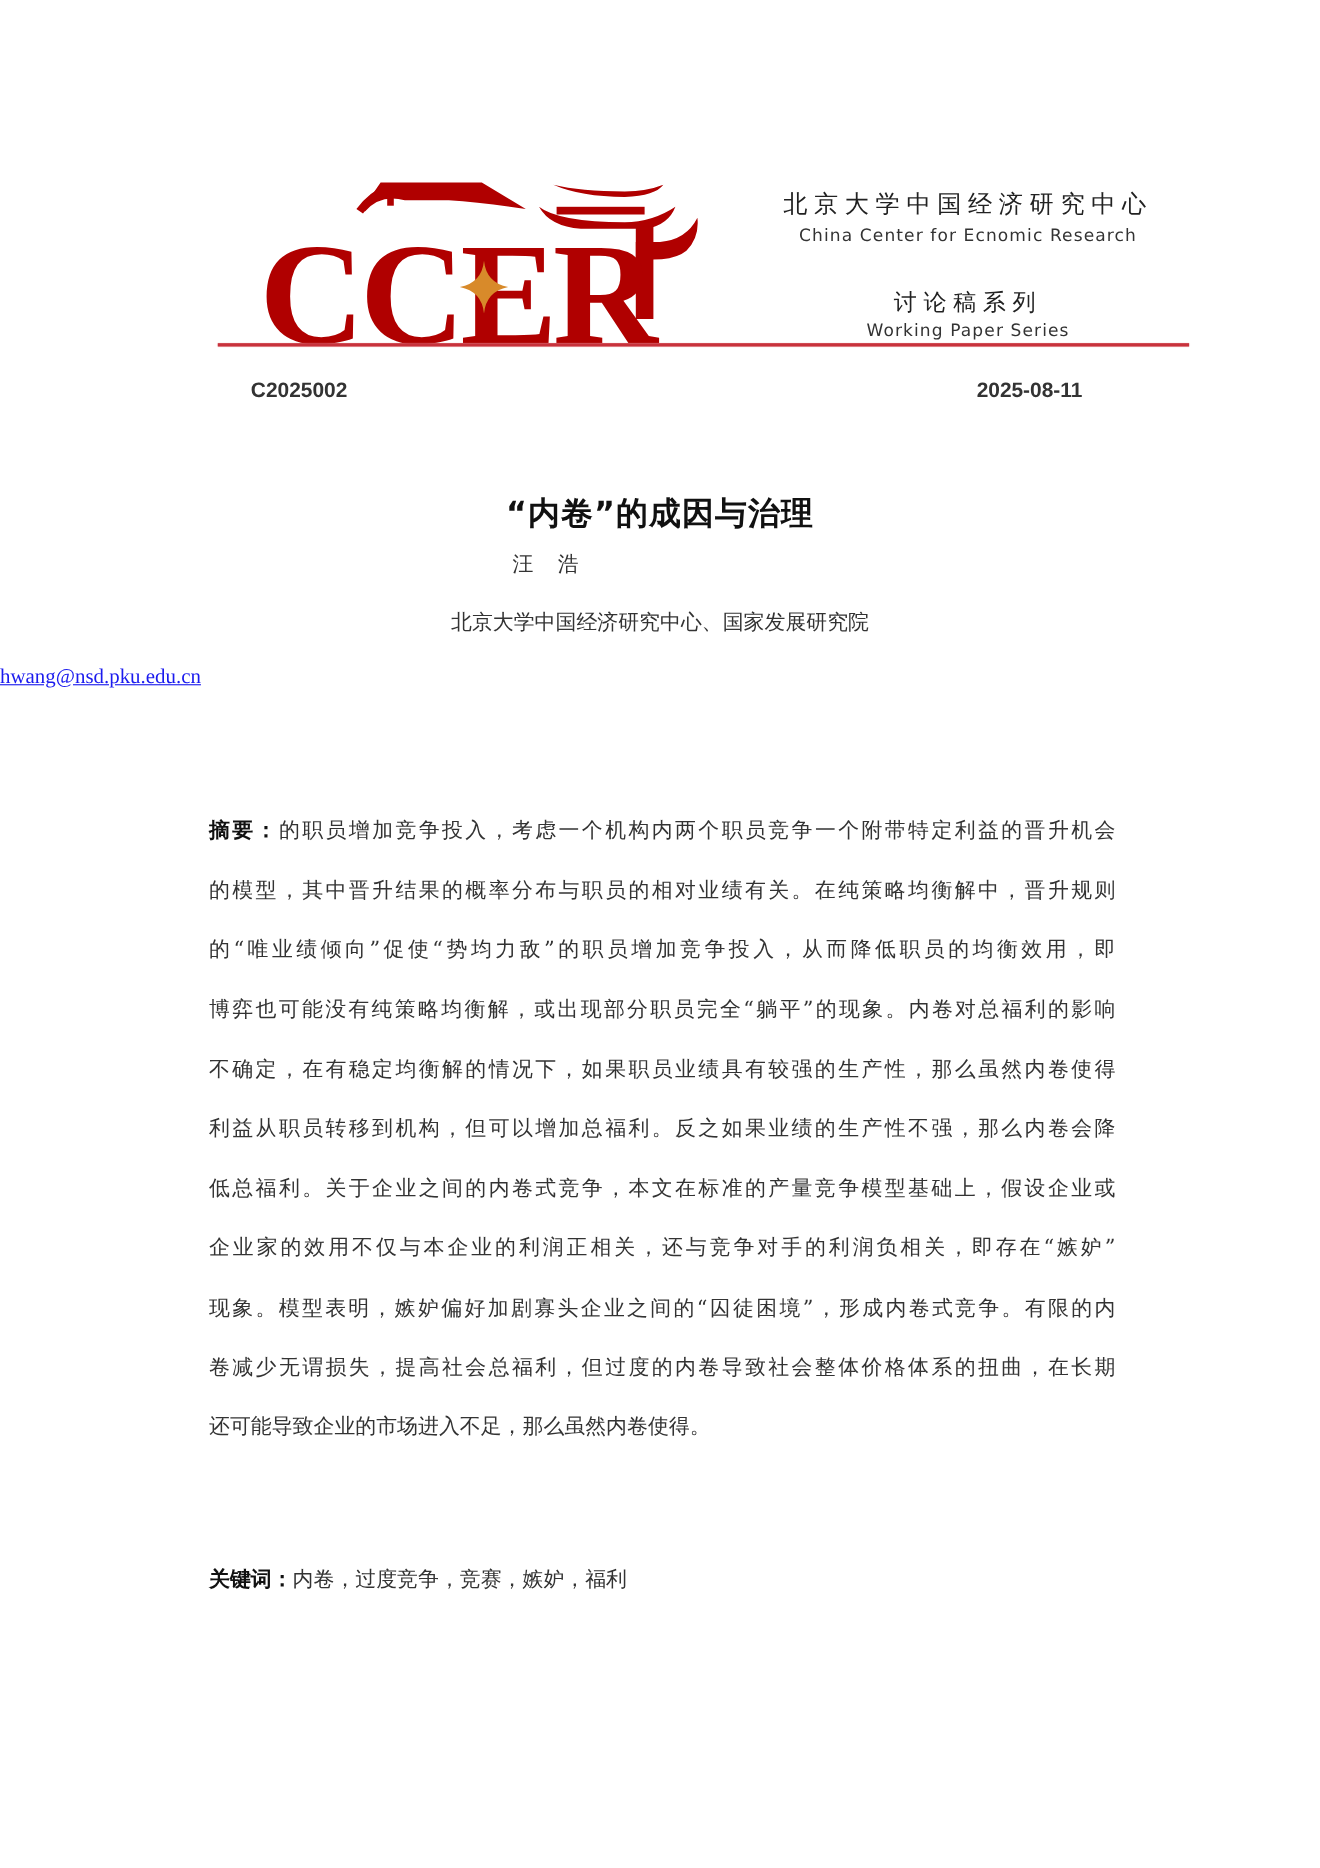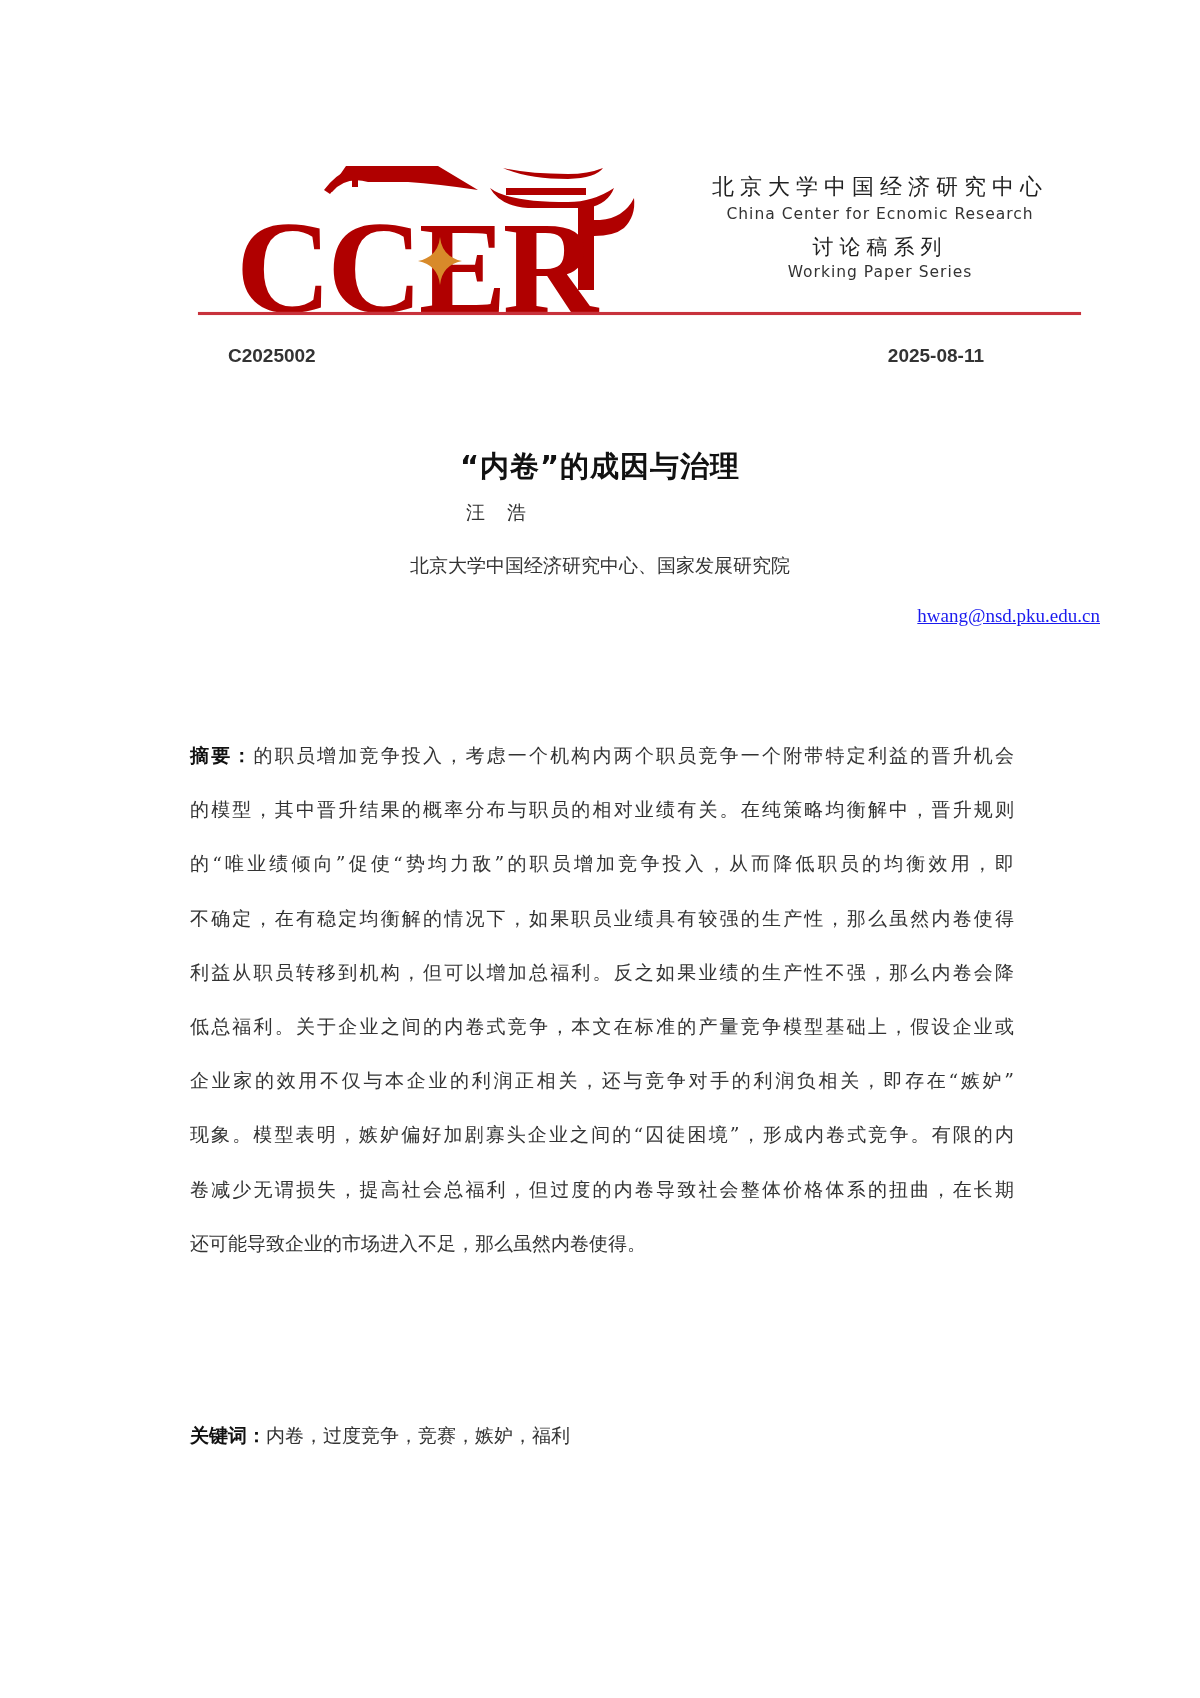--- a/index.html
+++ b/index.html
@@ -21,21 +21,21 @@
     .cn-name {
       font-family: "DejaVu Sans", sans-serif; font-size: 22px; letter-spacing: 6px;
       color: #222; line-height: 30px;
     }
     .en-name {
       font-family: "DejaVu Sans", sans-serif; font-size: 15.5px; letter-spacing: 1px;
       color: #333; line-height: 22px; margin-top: 1px;
     }
     .series-cn {
       font-family: "DejaVu Sans", sans-serif; font-size: 21px; letter-spacing: 6px;
-      color: #222; line-height: 28px; margin-top: 8px;
+      color: #222; line-height: 28px; margin-top: 36px;
     }
     .series-en {
       font-family: "DejaVu Sans", sans-serif; font-size: 15.5px; letter-spacing: 1px;
       color: #333; line-height: 22px;
     }
     .red-rule {
       position: absolute; left: 198px; top: 312px; width: 883px; height: 3px;
       background: #c8323c; box-shadow: 0 0 1px #e58a8f;
     }
     .meta-row { position: absolute; top: 345px; left: 228px; width: 756px; height: 26px; }
@@ -54,21 +54,21 @@
     }
     .author {
       position: absolute; top: 500px; left: 0; width: 1000px; text-align: center;
       font-size: 19px; color: #333; letter-spacing: 8px;
     }
     .affiliation {
       position: absolute; top: 553px; left: 0; width: 1200px; text-align: center;
       font-size: 19px; color: #333;
     }
     .email {
-      position: absolute; top: 605px; left: 0; width: 1100px; text-align: right;
+      position: absolute; top: 605px; left: 0; width: 1100px; text-align: left;
       font-family: "Liberation Serif", "DejaVu Serif", serif;
       font-size: 19px;
     }
     .email a { color: #1a1aee; text-decoration: underline; }
 
     .abstract {
       position: absolute; left: 190px; top: 728px; width: 824px;
       font-size: 19px; line-height: 54.2px; color: #333;
       text-align: justify;
     }
@@ -124,20 +124,21 @@
 <div class="author">汪 浩</div>
 <div class="affiliation">北京大学中国经济研究中心、国家发展研究院</div>
 <div class="email">
   <a href="#">hwang@nsd.pku.edu.cn</a>
 </div>
 
 <div class="abstract">
   <span class="line"><span class="label-bold">摘要：</span><span>的职员增加竞争投入，考虑一个机构内两个职员竞争一个附带特定利益的晋升机会</span></span>
   <span class="line">的模型，其中晋升结果的概率分布与职员的相对业绩有关。在纯策略均衡解中，晋升规则</span>
   <span class="line">的“唯业绩倾向”促使“势均力敌”的职员增加竞争投入，从而降低职员的均衡效用，即</span>
+  <span class="line">博弈也可能没有纯策略均衡解，或出现部分职员完全“躺平”的现象。内卷对总福利的影响</span>
   <span class="line">不确定，在有稳定均衡解的情况下，如果职员业绩具有较强的生产性，那么虽然内卷使得</span>
   <span class="line">利益从职员转移到机构，但可以增加总福利。反之如果业绩的生产性不强，那么内卷会降</span>
   <span class="line">低总福利。关于企业之间的内卷式竞争，本文在标准的产量竞争模型基础上，假设企业或</span>
   <span class="line">企业家的效用不仅与本企业的利润正相关，还与竞争对手的利润负相关，即存在“嫉妒”</span>
   <span class="line">现象。模型表明，嫉妒偏好加剧寡头企业之间的“囚徒困境”，形成内卷式竞争。有限的内</span>
   <span class="line">卷减少无谓损失，提高社会总福利，但过度的内卷导致社会整体价格体系的扭曲，在长期</span>
   <span class="line last">还可能导致企业的市场进入不足，那么虽然内卷使得。</span>
 </div>
 
 <div class="keywords">

